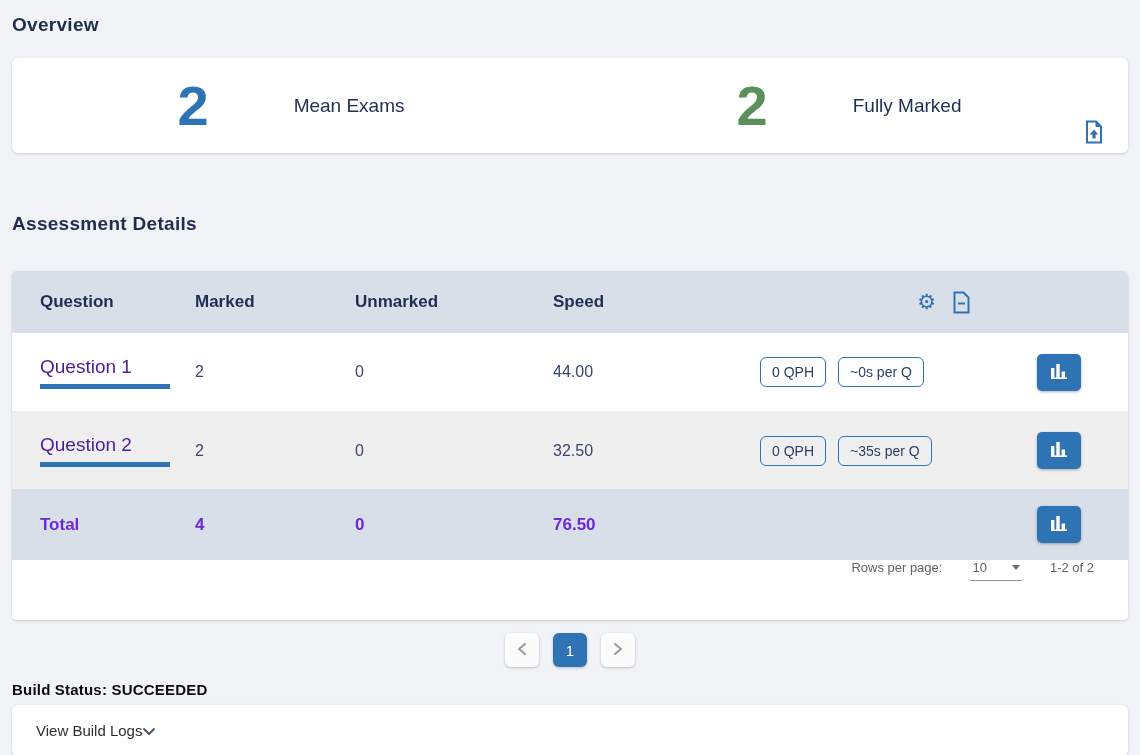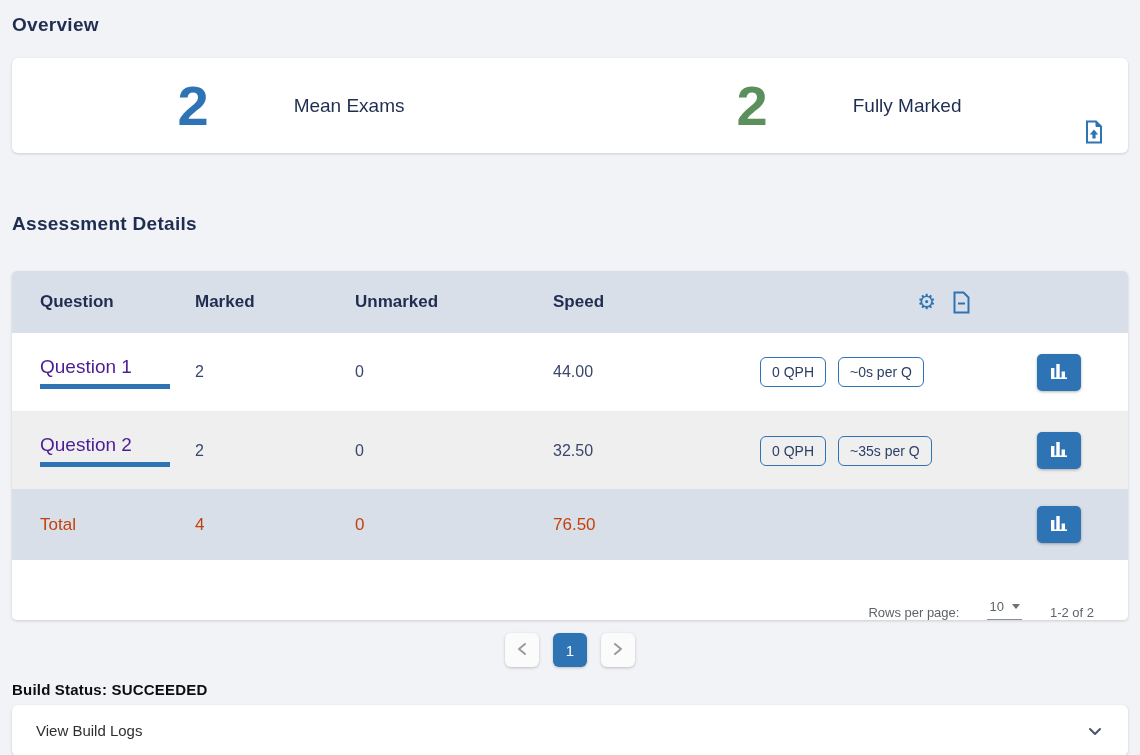--- a/index.html
+++ b/index.html
@@ -62,28 +62,28 @@
     padding:6px 11px; font-size:14px; color:#2c3e63; cursor:pointer;
     font-family:"Liberation Sans",sans-serif; white-space:nowrap;
   }
   .chart-cell { display:flex; justify-content:flex-end; padding-right:47px; }
   .chart-btn {
     width:44px; height:37px; background:#2e74b5; border:none; border-radius:5px;
     display:flex; align-items:center; justify-content:center; cursor:pointer;
     box-shadow:0 1px 3px rgba(0,0,0,.3);
   }
 
-  .total-row { height:71px; background:#d9dfe9; font-size:17px; font-weight:normal; color:#c2410c; }
+  .total-row { height:71px; background:#d9dfe9; font-size:17px; font-weight:bold; color:#6d28d9; }
 
   .pag-row {
-    height:60px; display:flex; align-items:flex-end; justify-content:flex-end;
+    height:60px; display:flex; align-items:flex-start; justify-content:flex-end;
     gap:28px; padding-right:34px; font-size:13px; color:#5f6368; background:#fff;
   }
   .rpp-select {
-    display:flex; align-items:center; gap:8px;
+    display:flex; align-items:center; gap:25px;
     border:none; border-bottom:1px solid #8a8f99; background:none;
     padding:0 2px 5px 2px; font-size:13px; color:#5f6368; cursor:pointer;
     font-family:"Liberation Sans",sans-serif;
   }
   .caret {
     width:0; height:0; display:inline-block;
     border-left:4px solid transparent; border-right:4px solid transparent;
     border-top:5px solid #6a6f78;
   }
 
@@ -94,21 +94,21 @@
     background:#fbfbfc; box-shadow:0 1px 3px rgba(0,0,0,.22);
     display:flex; align-items:center; justify-content:center; padding:0;
   }
   .pg-btn.current { background:#2e74b5; color:#fff; font-size:15px; font-family:"Liberation Sans",sans-serif; }
 
   
   .build-status { margin-top:14px; font-size:15px; font-weight:bold; color:#0d0d0d; letter-spacing:.2px; }
   .logs-bar {
     margin-top:7px; height:51px; background:#fff; border-radius:6px;
     box-shadow:0 1px 3px rgba(0,0,0,.16);
-    display:flex; align-items:center; justify-content:space-between;
+    display:flex; align-items:center; justify-content:flex-start;
     padding:0 26px 0 24px; cursor:pointer;
   }
   .logs-label { font-size:15px; color:#2f2f2f; }
 </style>
 </head>
 <body>
 
 <div class="page">
 
   <h2 class="section-title">Overview</h2>

